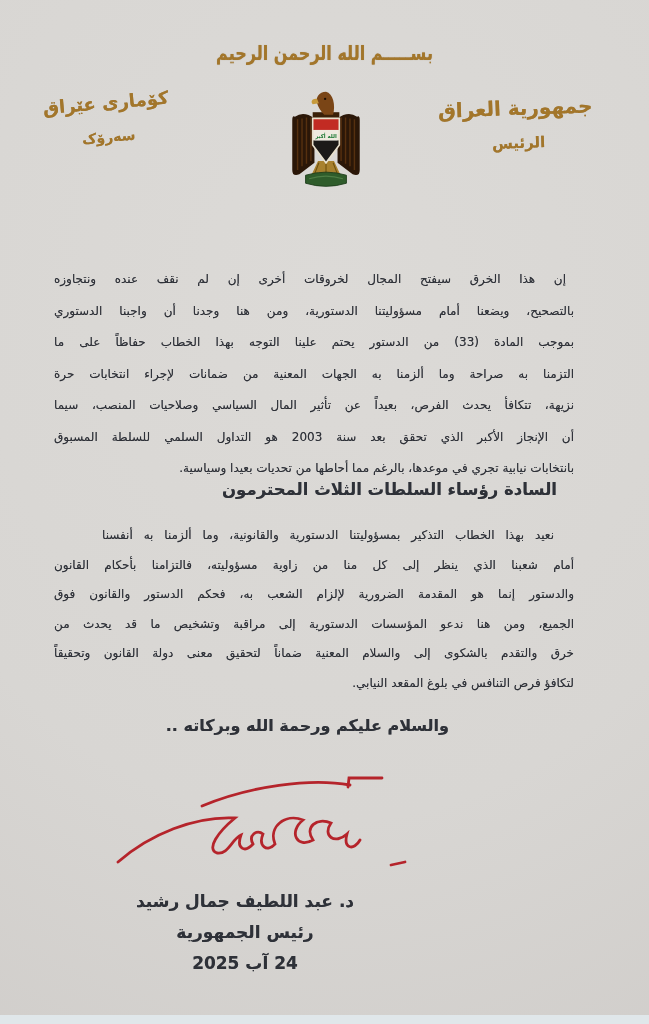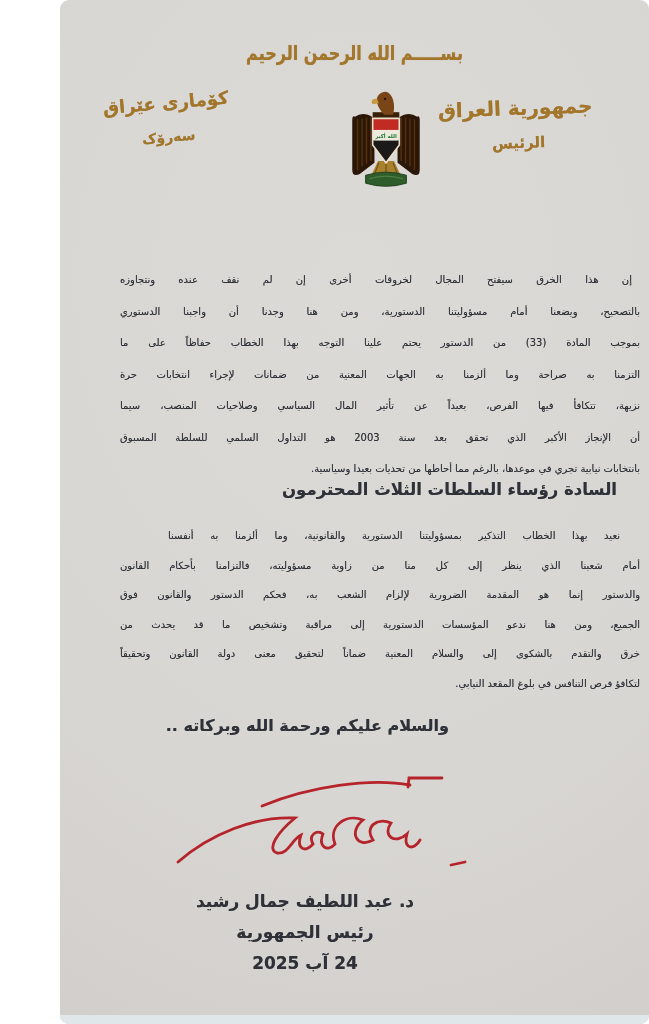--- a/index.html
+++ b/index.html
@@ -1,40 +1,39 @@
 <!DOCTYPE html>
 <html lang="ar" dir="rtl"><head>
 <meta charset="utf-8">
 <style>
   * { margin:0; padding:0; box-sizing:border-box; }
   body { width:649px; height:1024px; font-family:"DejaVu Sans", sans-serif; }
   .page {
-    position:relative; width:589px; height:1024px; overflow:hidden;
+    position:relative; width:649px; height:1024px; overflow:hidden;
     background: radial-gradient(130% 95% at 50% 28%, #dcdad7 0%, #d8d6d3 55%, #cecbc8 100%);
-    border-radius: 9px;
   }
   .bottom-strip { position:absolute; left:0; bottom:0; width:649px; height:9px; background:#e0e7ea; }
 
   
   .gold { color:#a3762a; text-shadow:0 0 0.6px rgba(130,90,25,.65); }
   .bismillah {
     position:absolute; top:44px; left:50%; transform:translateX(-50%) scaleY(1.25);
     font-size:16px; font-weight:bold; white-space:nowrap; letter-spacing:.5px;
   }
   .hdr-right { position:absolute; top:96px; right:56px; width:150px; text-align:center; transform:rotate(-2deg); }
   .hdr-right .t1 { font-size:20px; font-weight:bold; white-space:nowrap; }
   .hdr-right .t2 { font-size:15px; font-weight:bold; margin-top:14px; letter-spacing:2px; }
   .hdr-left { position:absolute; top:92px; left:22px; width:170px; text-align:center; transform:rotate(-5deg); }
   .hdr-left .t1 { font-size:18px; font-weight:bold; white-space:nowrap; }
   .hdr-left .t2 { font-size:14px; font-weight:bold; margin-top:16px; letter-spacing:1px; }
   .emblem { position:absolute; top:90px; left:286px; }
 
   
   .bodytext { color:#2e3138; text-shadow:0 0 0.5px rgba(45,47,56,.55); }
-  .para { position:absolute; left:60px; width:520px; direction:rtl; font-size:10px; }
+  .para { position:absolute; left:54px; width:520px; direction:rtl; font-size:12px; }
   .para .line { text-align:justify; text-align-last:justify; white-space:nowrap; }
   .para .line.last { text-align-last:right; white-space:normal; }
   .p1 { top:264px; } .p1 .line { line-height:31.5px; }
   .p2 { top:521px; } .p2 .line { line-height:29.5px; }
   .indent-sm { padding-right:8px; }
   .indent-md { padding-right:20px;margin-left:48px; }
   .heading { position:absolute; top:476px; left:57px; width:500px; text-align:right; font-size:16.5px; font-weight:bold; line-height:28px; }
   .closing { position:absolute; top:716px; right:200px; font-size:16px; font-weight:bold; white-space:nowrap; }
 
   
@@ -93,21 +92,21 @@
       <path d="M22,96 Q45,89 68,96 L68,105 Q45,112 22,105 Z" fill="#2f5c2b" stroke="#1d3d1b" stroke-width="1"></path>
       <path d="M26,100 Q45,94 64,100" stroke="#4e7d45" stroke-width="1.2" fill="none"></path>
     </svg>
   </div>
 
   <div class="para p1 bodytext">
     <div class="line indent-sm">إن هذا الخرق سيفتح المجال لخروقات أخرى إن لم نقف عنده ونتجاوزه</div>
     <div class="line">بالتصحيح، ويضعنا أمام مسؤوليتنا الدستورية، ومن هنا وجدنا أن واجبنا الدستوري</div>
     <div class="line">بموجب المادة (33) من الدستور يحتم علينا التوجه بهذا الخطاب حفاظاً على ما</div>
     <div class="line">التزمنا به صراحة وما ألزمنا به الجهات المعنية من ضمانات لإجراء انتخابات حرة</div>
-    <div class="line">نزيهة، تتكافأ فيها الفرص، بعيداً عن تأثير المال السياسي وصلاحيات المنصب، سيما</div>
+    <div class="line">نزيهة، تتكافأ يحدث الفرص، بعيداً عن تأثير المال السياسي وصلاحيات المنصب، سيما</div>
     <div class="line">أن الإنجاز الأكبر الذي تحقق بعد سنة 2003 هو التداول السلمي للسلطة المسبوق</div>
     <div class="line last">بانتخابات نيابية تجري في موعدها، بالرغم مما أحاطها من تحديات بعيدا وسياسية.</div>
   </div>
 
   <div class="heading bodytext" style="padding-left:20px;">السادة رؤساء السلطات الثلاث المحترمون</div>
 
   <div class="para p2 bodytext">
     <div class="line indent-md">نعيد بهذا الخطاب التذكير بمسؤوليتنا الدستورية والقانونية، وما ألزمنا به أنفسنا</div>
     <div class="line">أمام شعبنا الذي ينظر إلى كل منا من زاوية مسؤوليته، فالتزامنا بأحكام القانون</div>
     <div class="line">والدستور إنما هو المقدمة الضرورية لإلزام الشعب به، فحكم الدستور والقانون فوق</div>

